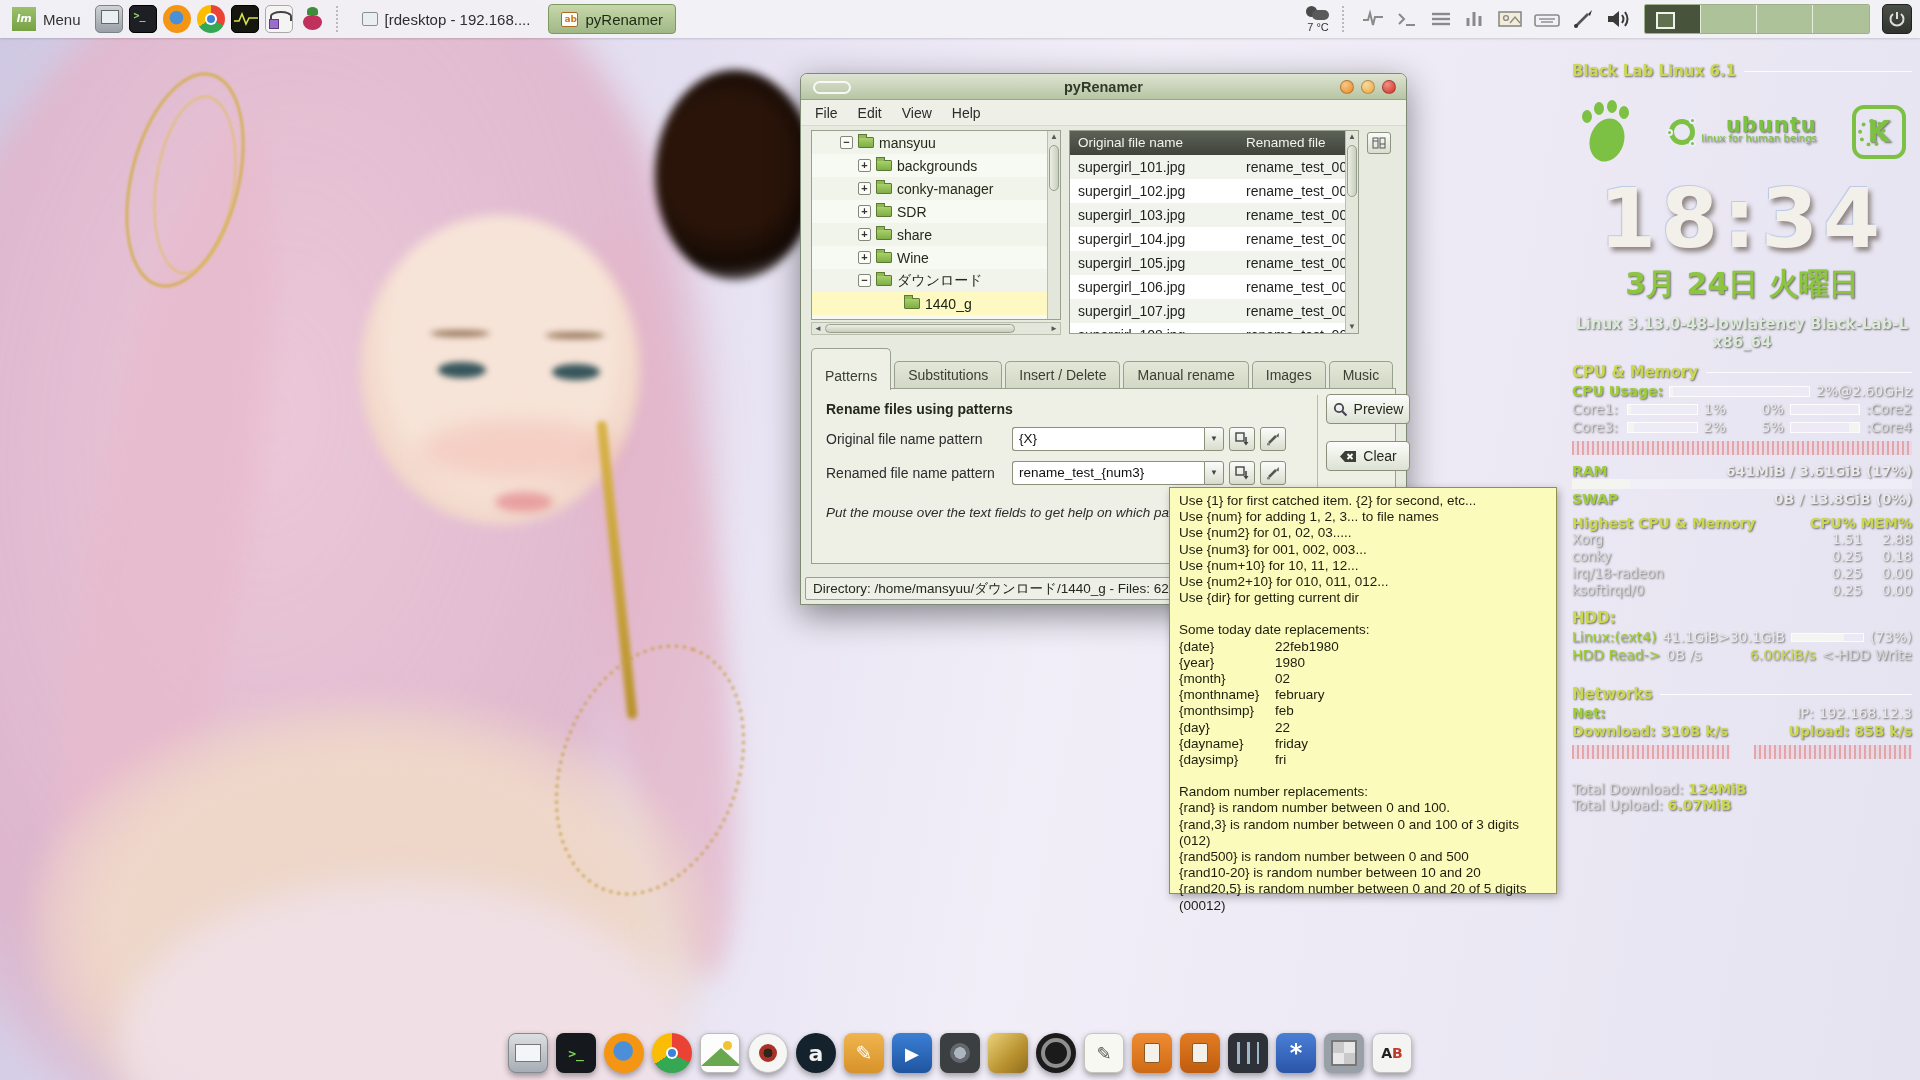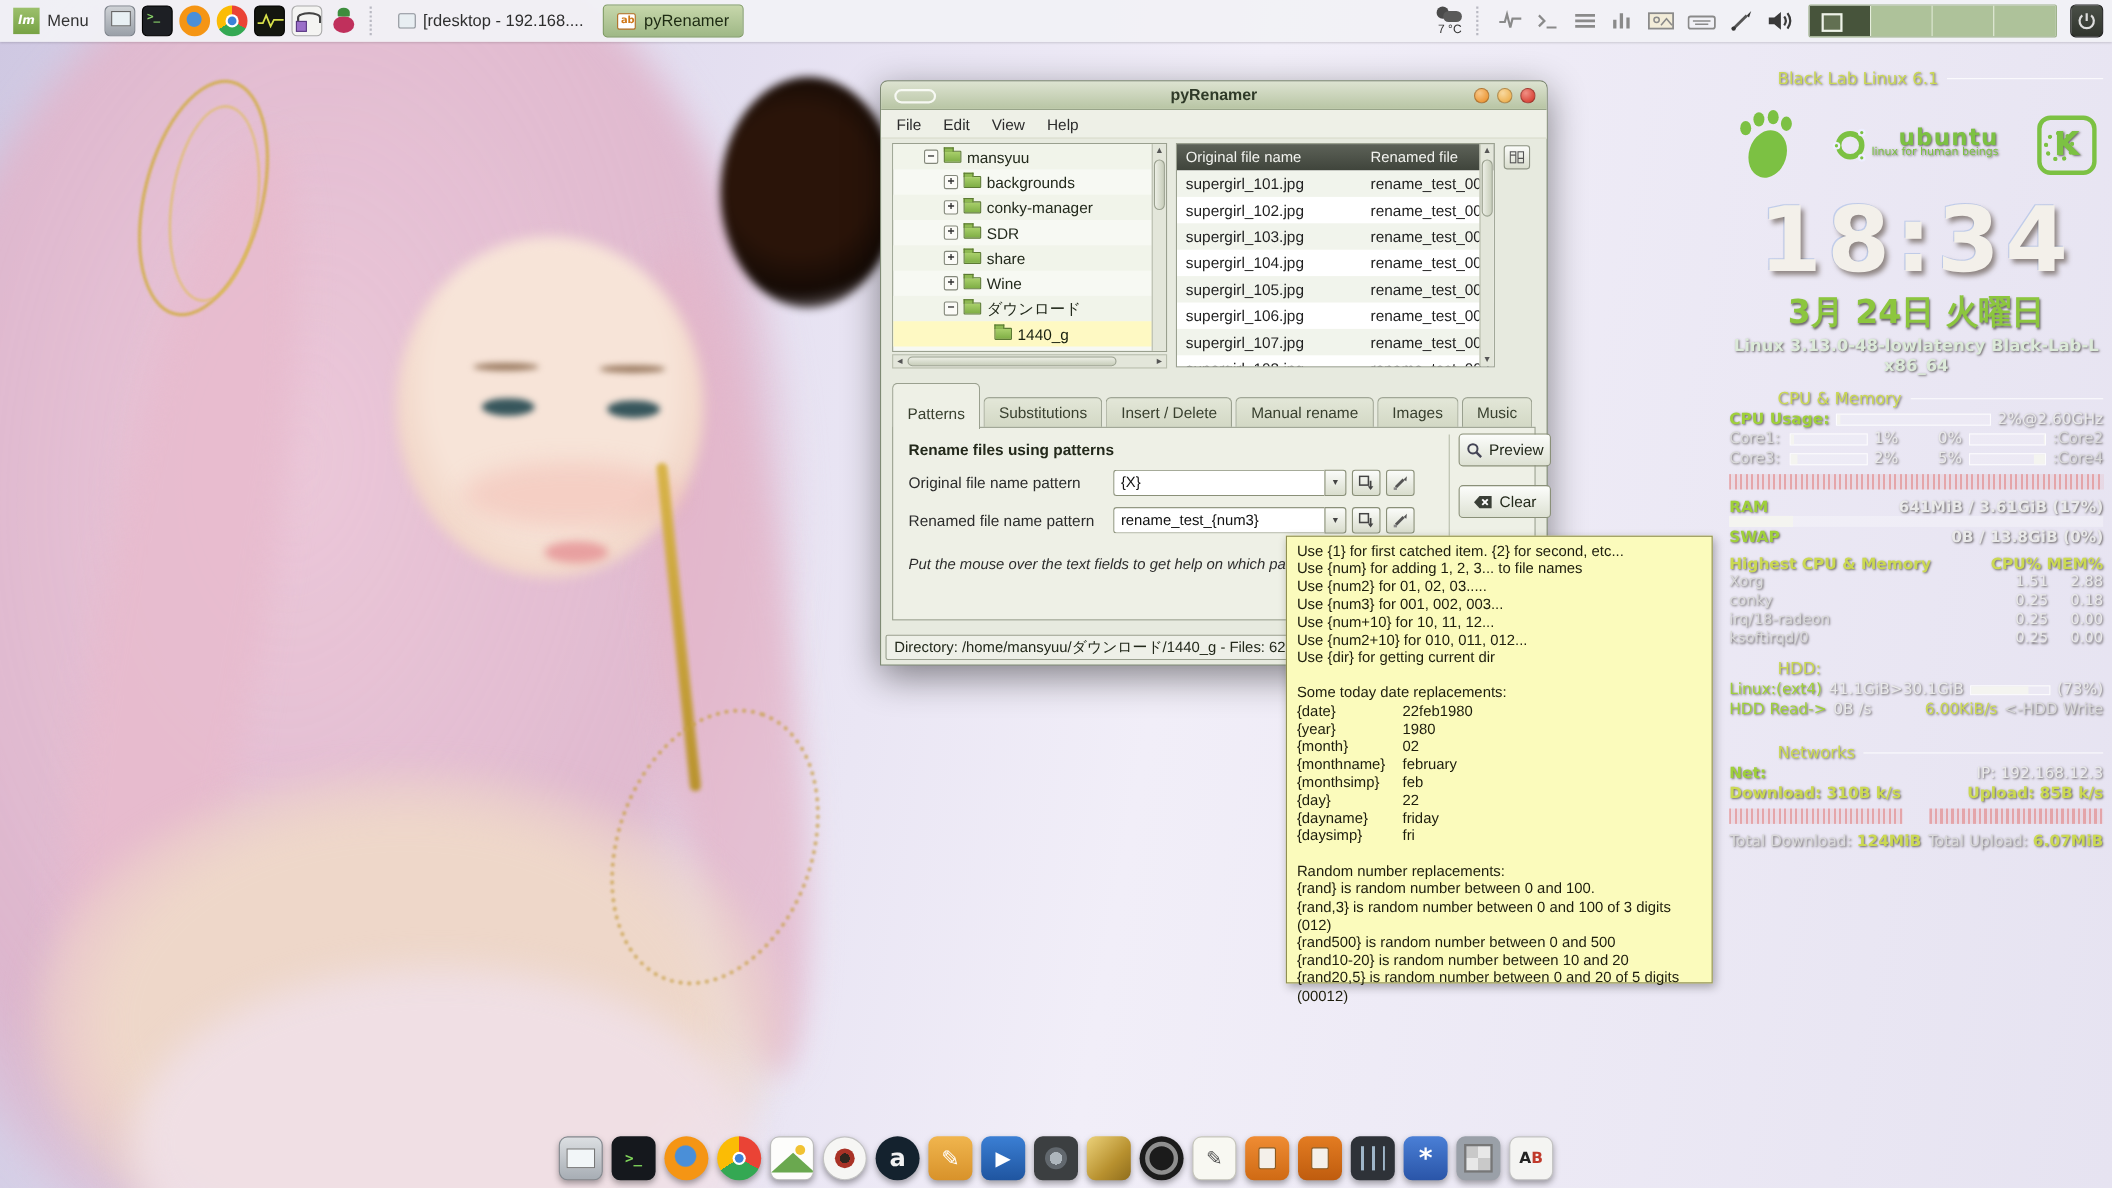--- a/index.html
+++ b/index.html
@@ -167,21 +167,21 @@
     background:#fbfbbc; border:1px solid #8f8f52; box-shadow:2px 3px 8px rgba(0,0,0,.3);
     font-size:13.5px; line-height:16.2px; color:#1d1d0d; padding:5px 9px; }
   .tt-blank { height:16px; }
   .tt-k { display:inline-block; width:96px; }
 
   
   .conky { position:absolute; left:1572px; top:60px; width:340px; z-index:5;
     font-family:"DejaVu Sans",sans-serif; font-size:14px; color:#e9e9e9;
     text-shadow:1px 1px 2px rgba(40,35,30,.65); }
   .ck-green { color:#9fd03a; } .ck-yg { color:#cbd952; } .ck-grey { color:#d9d9d9; }
-  .ck-head { display:flex; align-items:center; font-weight:normal; color:#cbd952; font-size:15px; margin-top:2px;margin-left:44px; }
+  .ck-head { display:flex; align-items:center; font-weight:bold; color:#cbd952; font-size:15px; margin-top:2px; }
   .ck-head .hline { flex:1; height:1px; background:rgba(255,255,255,.85); margin-left:8px; }
   .logos { display:flex; align-items:center; justify-content:space-between; padding:14px 6px 6px; height:96px; }
   .gfoot { position:relative; width:56px; height:64px; }
   .gfoot::before { content:""; position:absolute; left:12px; top:18px; width:34px; height:44px; border-radius:50%;
     background:#7cc143; transform:rotate(18deg); }
   .gfoot i { position:absolute; width:10px; height:13px; border-radius:50%; background:#7cc143; }
   .gfoot i:nth-child(1){ left:4px; top:10px; } .gfoot i:nth-child(2){ left:16px; top:2px; }
   .gfoot i:nth-child(3){ left:29px; top:0; } .gfoot i:nth-child(4){ left:41px; top:6px; }
   .ub { text-align:left; display:flex; align-items:center; gap:6px; }
   .ub-ring { width:26px; height:26px; border:5px solid #7cc143; border-radius:50%; position:relative; }
@@ -190,21 +190,21 @@
   .ub-txt { line-height:14px;text-align:right; }
   .ub-name { font-weight:bold; font-size:21px; color:#7cc143; letter-spacing:1px; }
   .ub-sub { font-size:10px; color:#7cc143; }
   .kde { width:54px; height:54px; border:4px solid #7cc143; border-radius:12px; position:relative;
     color:#7cc143; font-weight:bold; font-size:30px; text-align:center; line-height:46px; }
   .kde::before { content:""; position:absolute; left:2px; top:10px; width:20px; height:20px;
     border:4px dotted #7cc143; border-radius:50%; }
   .ck-clock { text-align:center; font-size:82px; font-weight:bold; color:#f3f0ea; letter-spacing:5px; line-height:86px;
     text-shadow:3px 4px 5px rgba(70,55,40,.55), -1px -1px 0 rgba(120,160,220,.35); }
   .ck-date { text-align:center; font-size:30px; font-weight:bold; color:#8cc63e; margin-top:2px; }
-  .ck-kernel { text-align:center; font-size:15px; font-weight:bold; color:#dcead9; }
+  .ck-kernel { text-align:center; font-size:15px; font-weight:bold; color:#dcead9; margin-top:10px; }
   .ck-row { display:flex; align-items:center; gap:6px; margin-top:2px; }
   .ck-bar { height:11px; border:1px solid rgba(255,255,255,.85); background:rgba(255,255,255,.18); position:relative; }
   .ck-fill { position:absolute; left:0; top:0; bottom:0; background:#f4f4f0; }
   .ck-fill-r { left:auto; right:0; }
   .sp { flex:1; }
   .cpu-graph, .net-graph { height:14px; margin-top:6px;
     background:repeating-linear-gradient(90deg, rgba(226,130,130,.65) 0 2px, rgba(226,130,130,.12) 2px 5px); }
   .ck-proc { display:flex; font-size:13.5px; line-height:17px; }
   .ck-proc .num { width:50px; text-align:right; }
   .two-col { display:flex; justify-content:space-between; margin-top:2px; }
@@ -723,21 +723,21 @@
         <span>IP: 192.168.12.3</span>
     </div>
     <div class="two-col" style="font-weight:bold;">
       <span class="ck-yg">Download: 310B  k/s</span>
         <span class="ck-yg">Upload:  85B  k/s</span>
     </div>
     <div style="display:flex; gap:24px;">
       <div class="net-graph" style="flex:1;"></div>
         <div class="net-graph" style="flex:1;"></div>
     </div>
-    <div class="two-col" style="margin-top:8px;">
+    <div class="two-col" style="margin-top:22px;flex-direction:column;">
       <span><span class="ck-grey">Total Download:</span> <span class="ck-yg" style="font-weight:bold;">124MiB</span></span>
       <span><span class="ck-grey">Total Upload:</span> <span class="ck-yg" style="font-weight:bold;">6.07MiB</span></span>
     </div>
   </div>
 
   <div class="dock">
     <div class="dicon d-files"></div>
     <div class="dicon d-terminal">
         <span>&gt;_</span>
       </div>

